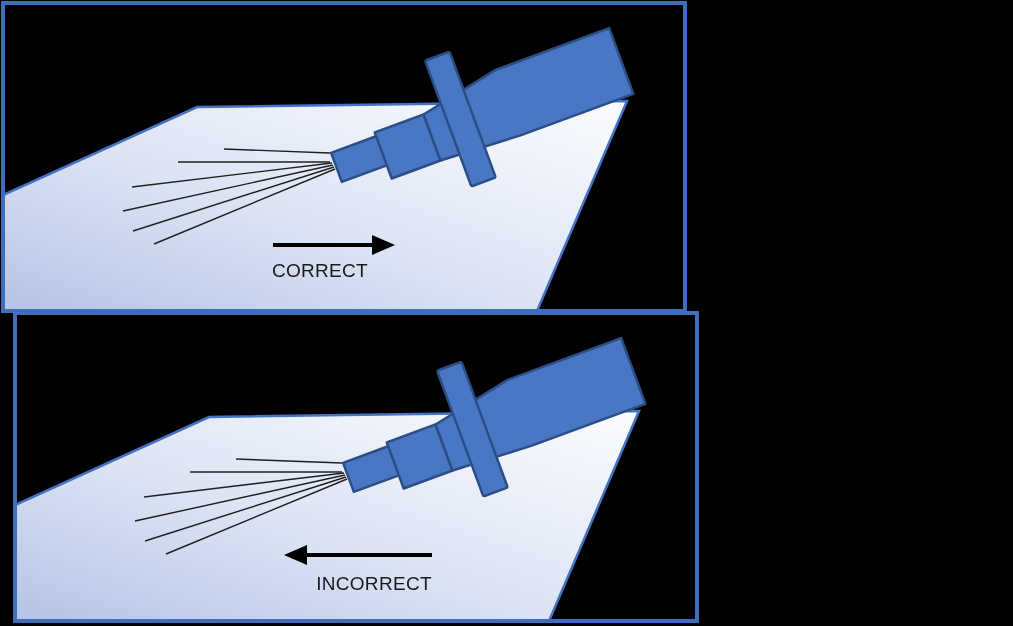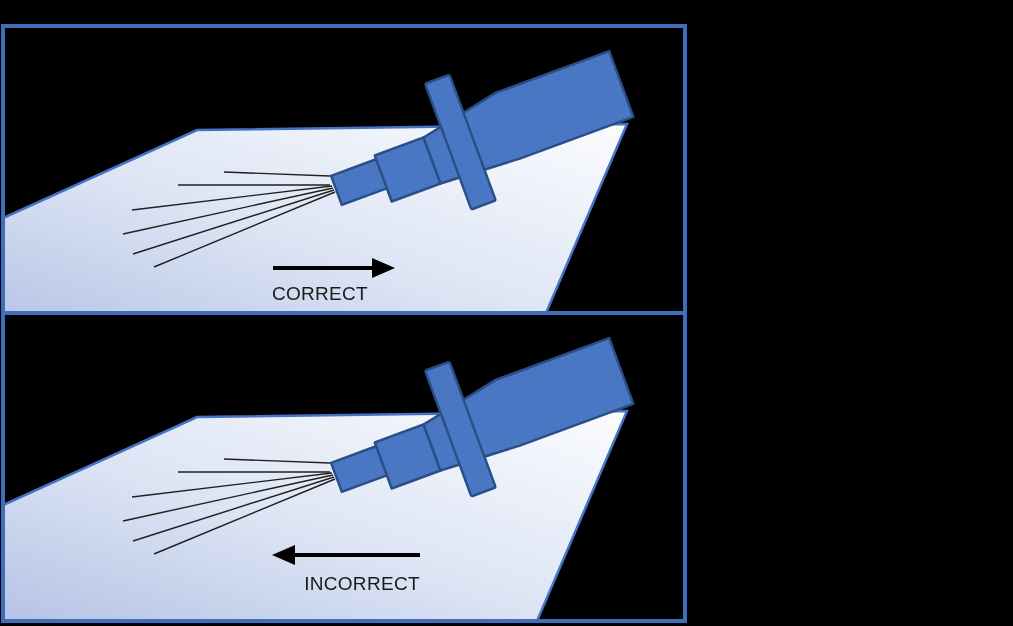--- a/index.html
+++ b/index.html
@@ -15,22 +15,22 @@
     overflow: hidden;
     font-family: "Liberation Sans", sans-serif;
   }
   .panel {
     position: absolute;
     left: 1px;
     width: 686px;
     height: 312px;
   }
   .panel svg { display: block; width: 686px; height: 312px; }
-  .panel-correct   { top: 1px; margin-top: 23px; }
-  .panel-incorrect { top: 311px; }
+  .panel-correct   { top: 1px; }
+  .panel-incorrect { top: 311px; margin-left: 12px; }
   .diagram-label {
     font-family: "Liberation Sans", sans-serif;
     font-size: 19px;
     font-weight: 400;
     letter-spacing: 0.3px;
   }
 </style>
 </head>
 <body>
 

